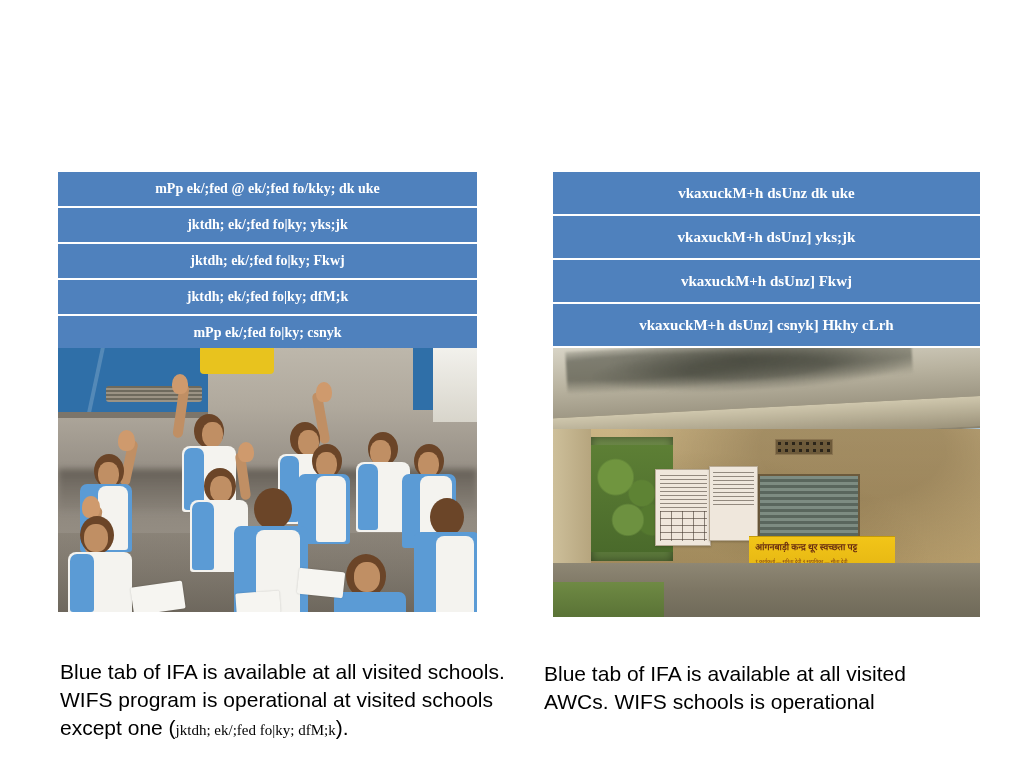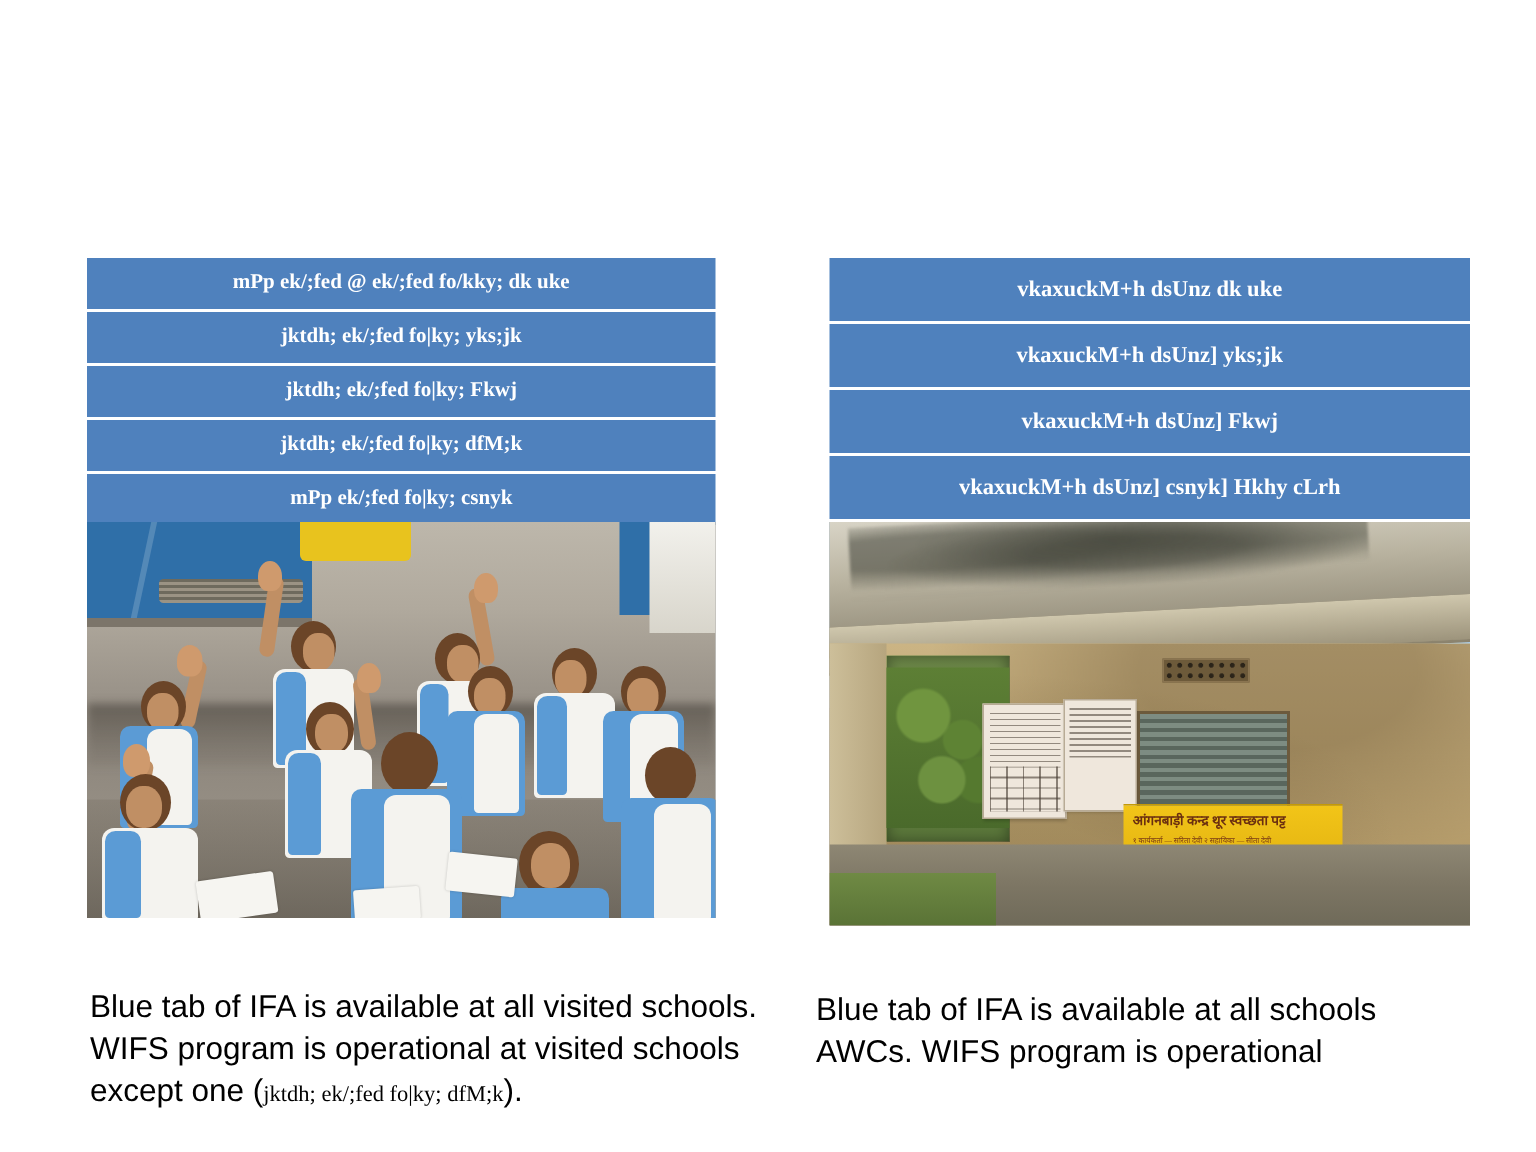--- a/index.html
+++ b/index.html
@@ -444,15 +444,15 @@
 २ सहायिका —        सीता देवी</div>
     </div>
 
 
     <div class="awc-ground"></div>
     <div class="awc-grass"></div>
   </div>
 
   <div class="caption left"><span>Blue tab of IFA is available at all visited schools. WIFS program is  operational at visited schools except one (</span><span class="small-serif">jktdh; ek/;fed fo|ky; dfM;k</span><span>).</span></div>
 
-  <div class="caption right">Blue tab of IFA is available at all schools AWCs. WIFS program is  operational</div>
+  <div class="caption right">Blue tab of IFA is available at all visited AWCs. WIFS schools is  operational</div>
 
 </div>
 
 </body></html>

